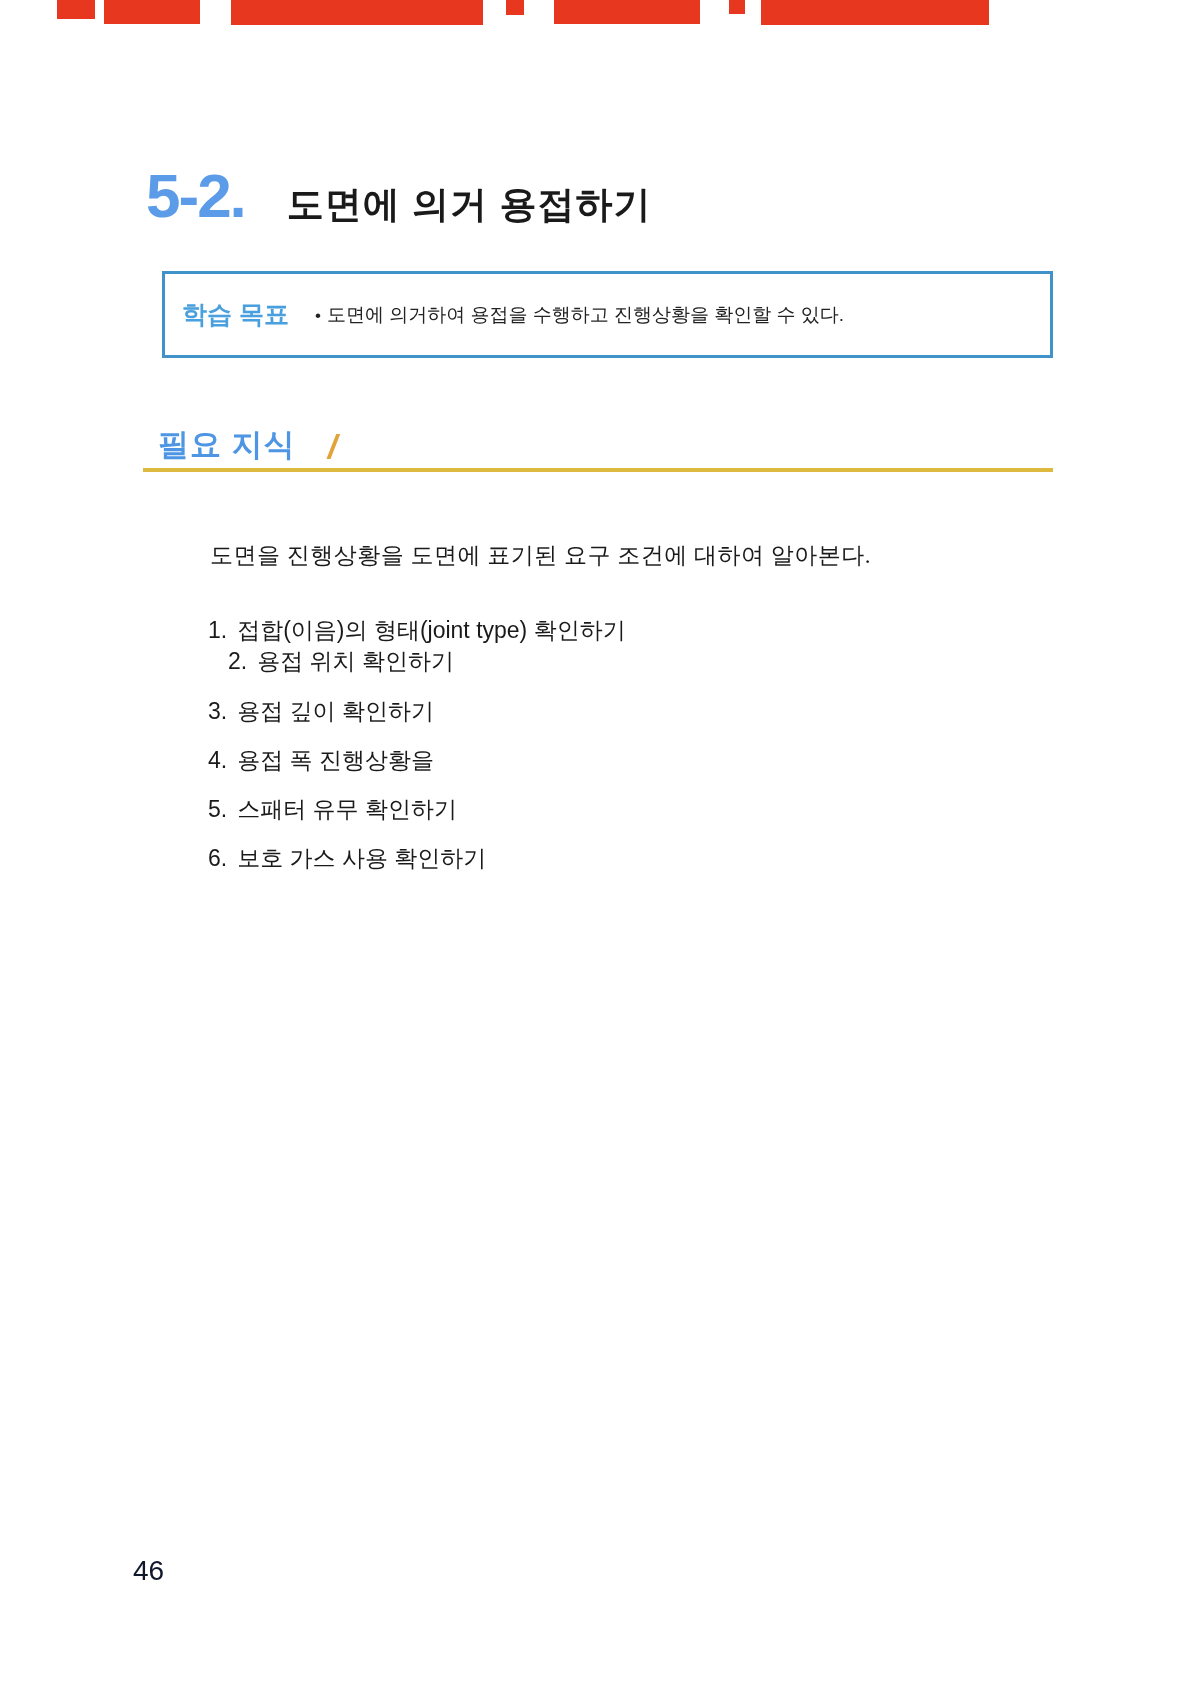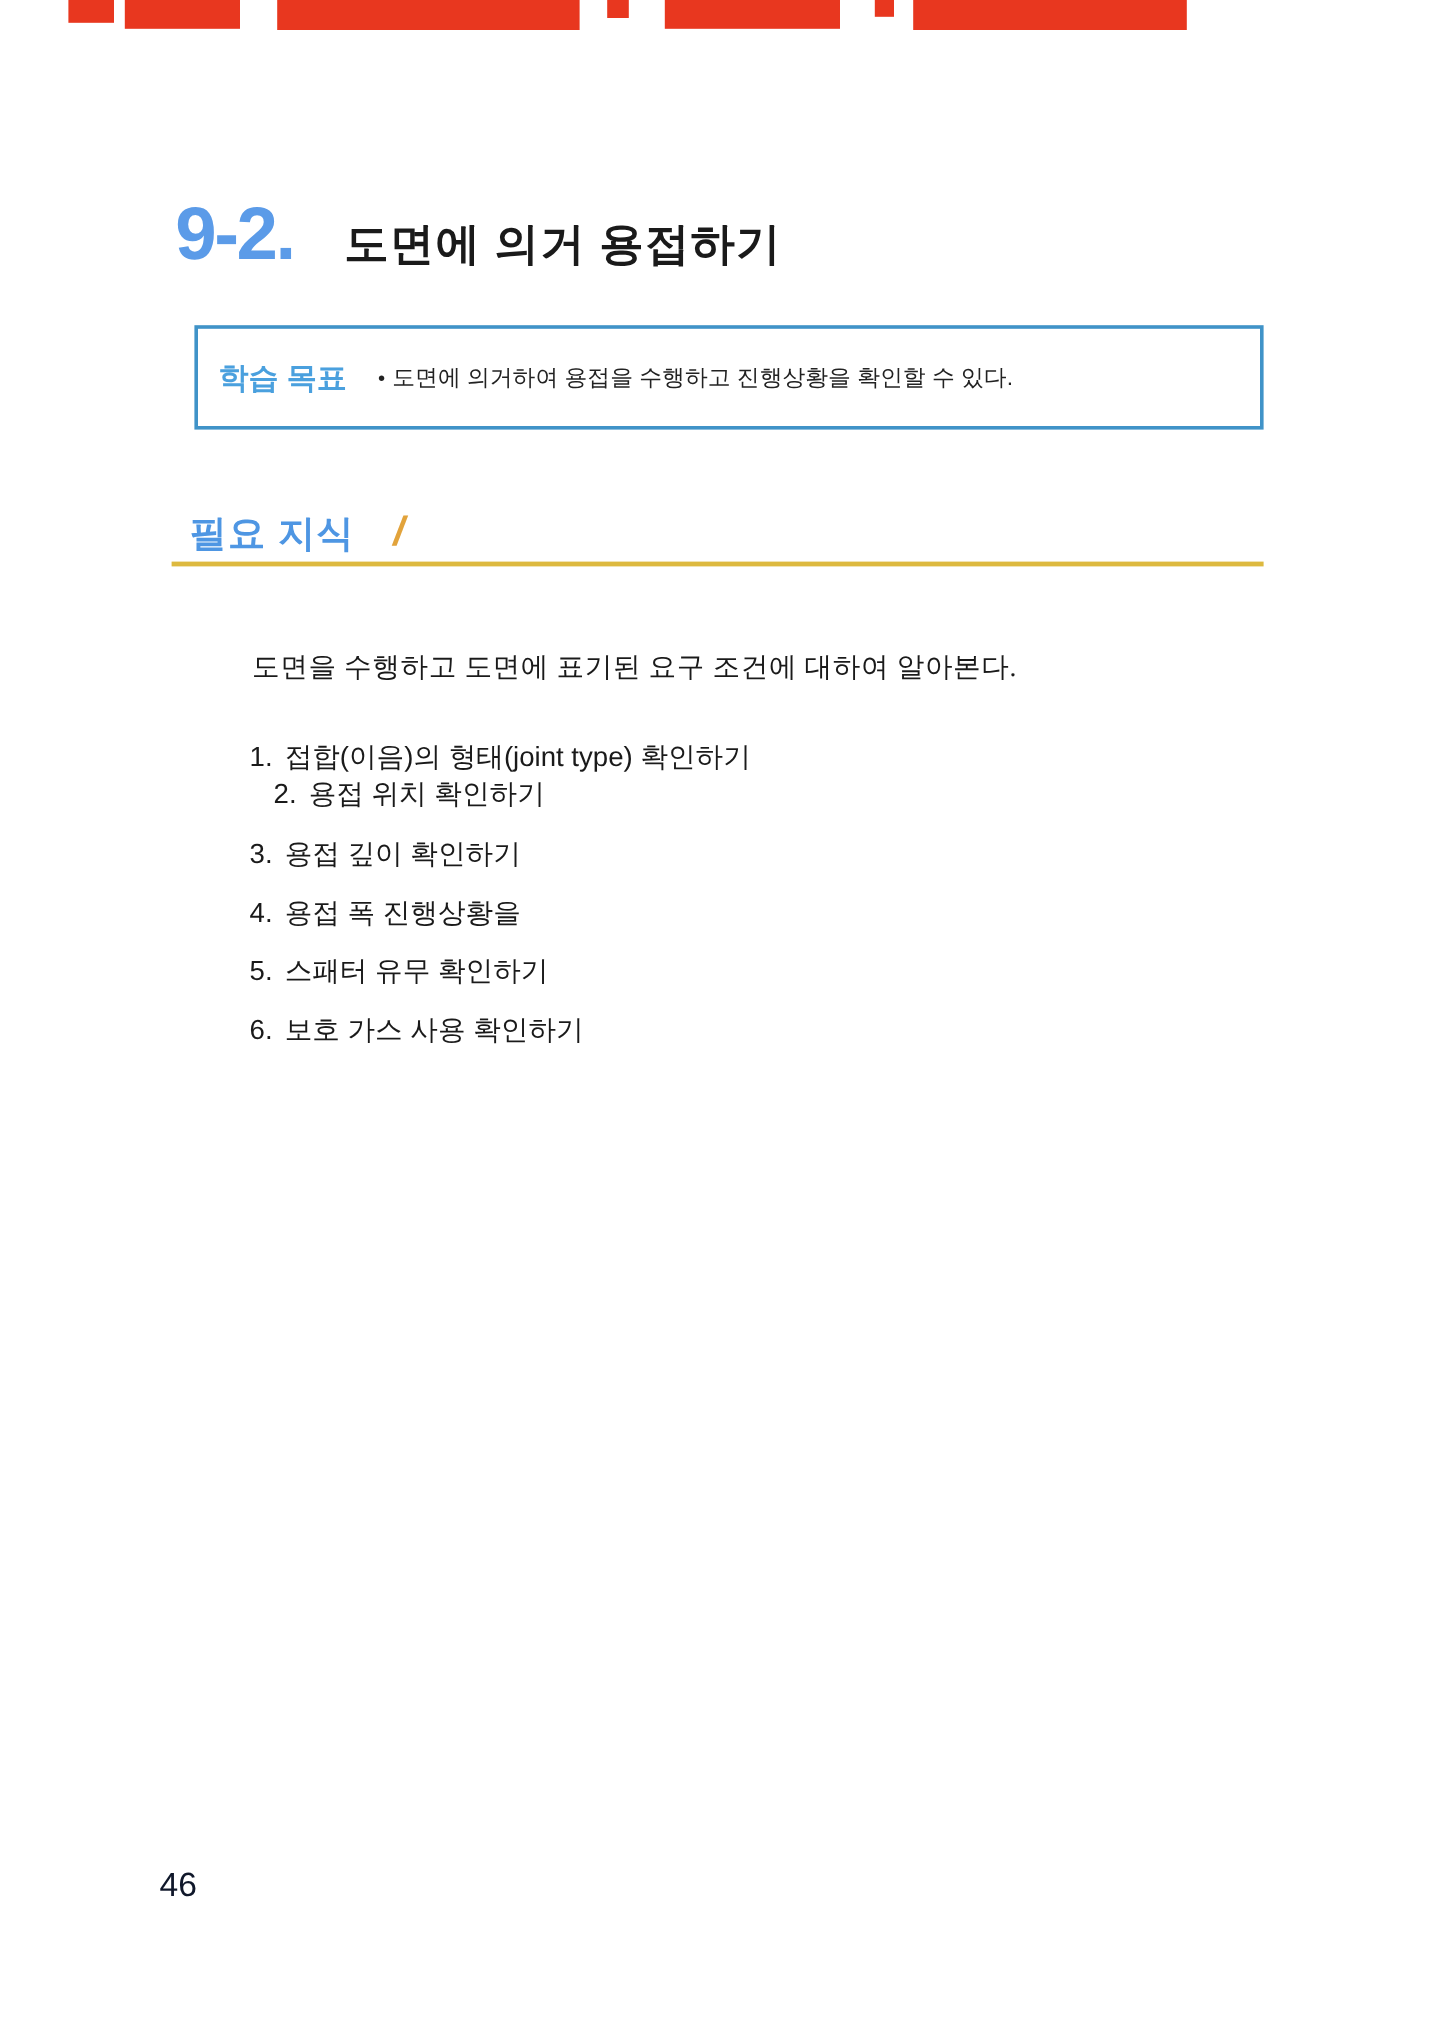--- a/index.html
+++ b/index.html
@@ -84,21 +84,21 @@
     white-space: nowrap;
   }
   .objective-bullet { font-size: 17px; margin-right: 6px; }
 
   
   .knowledge-heading-row {
     position: absolute;
     left: 158px;
     top: 424px;
     display: flex;
-    align-items: flex-start;
+    align-items: flex-end;
   }
   .knowledge-heading {
     font-size: 31px;
     font-weight: bold;
     color: var(--knowledge-blue);
     letter-spacing: 1px;
   }
   .knowledge-slash {
     font-size: 34px;
     font-weight: bold;
@@ -179,39 +179,39 @@
     <div class="redblock rb1"></div>
     <div class="redblock rb2"></div>
     <div class="redblock rb3"></div>
     <div class="redblock rb4"></div>
     <div class="redblock rb5"></div>
     <div class="redblock rb6"></div>
     <div class="redblock rb7"></div>
   </div>
 
   <div class="header">
-    <span class="section-number">9-2.</span>
+    <span class="section-number">5-2.</span>
     <span class="page-title">도면에 의거 용접하기</span>
   </div>
 
   <div class="objectives-box">
     <span class="objectives-label">학습 목표</span>
     <span class="objective-line">
       <span class="objective-bullet">•</span><span>도면에 의거하여 용접을 수행하고 진행상황을 확인할 수 있다.</span>
     </span>
   </div>
 
   <div class="knowledge-heading-row">
     <span class="knowledge-heading">필요 지식</span>
     <span class="knowledge-slash">/</span>
   </div>
   <div class="section-divider"></div>
 
 
-  <div class="intro-text">도면을 수행하고 도면에 표기된 요구 조건에 대하여 알아본다.</div>
+  <div class="intro-text">도면을 진행상황을 도면에 표기된 요구 조건에 대하여 알아본다.</div>
 
   <div class="check-list">
     <div class="list-item li-0">
       <span class="list-num">1.</span><span>접합(이음)의 형태(joint type) 확인하기</span>
     </div>
     <div class="list-item li-1">
       <span class="list-num">2.</span><span>용접 위치 확인하기</span>
     </div>
     <div class="list-item li-2">
       <span class="list-num">3.</span><span>용접 깊이 확인하기</span>

